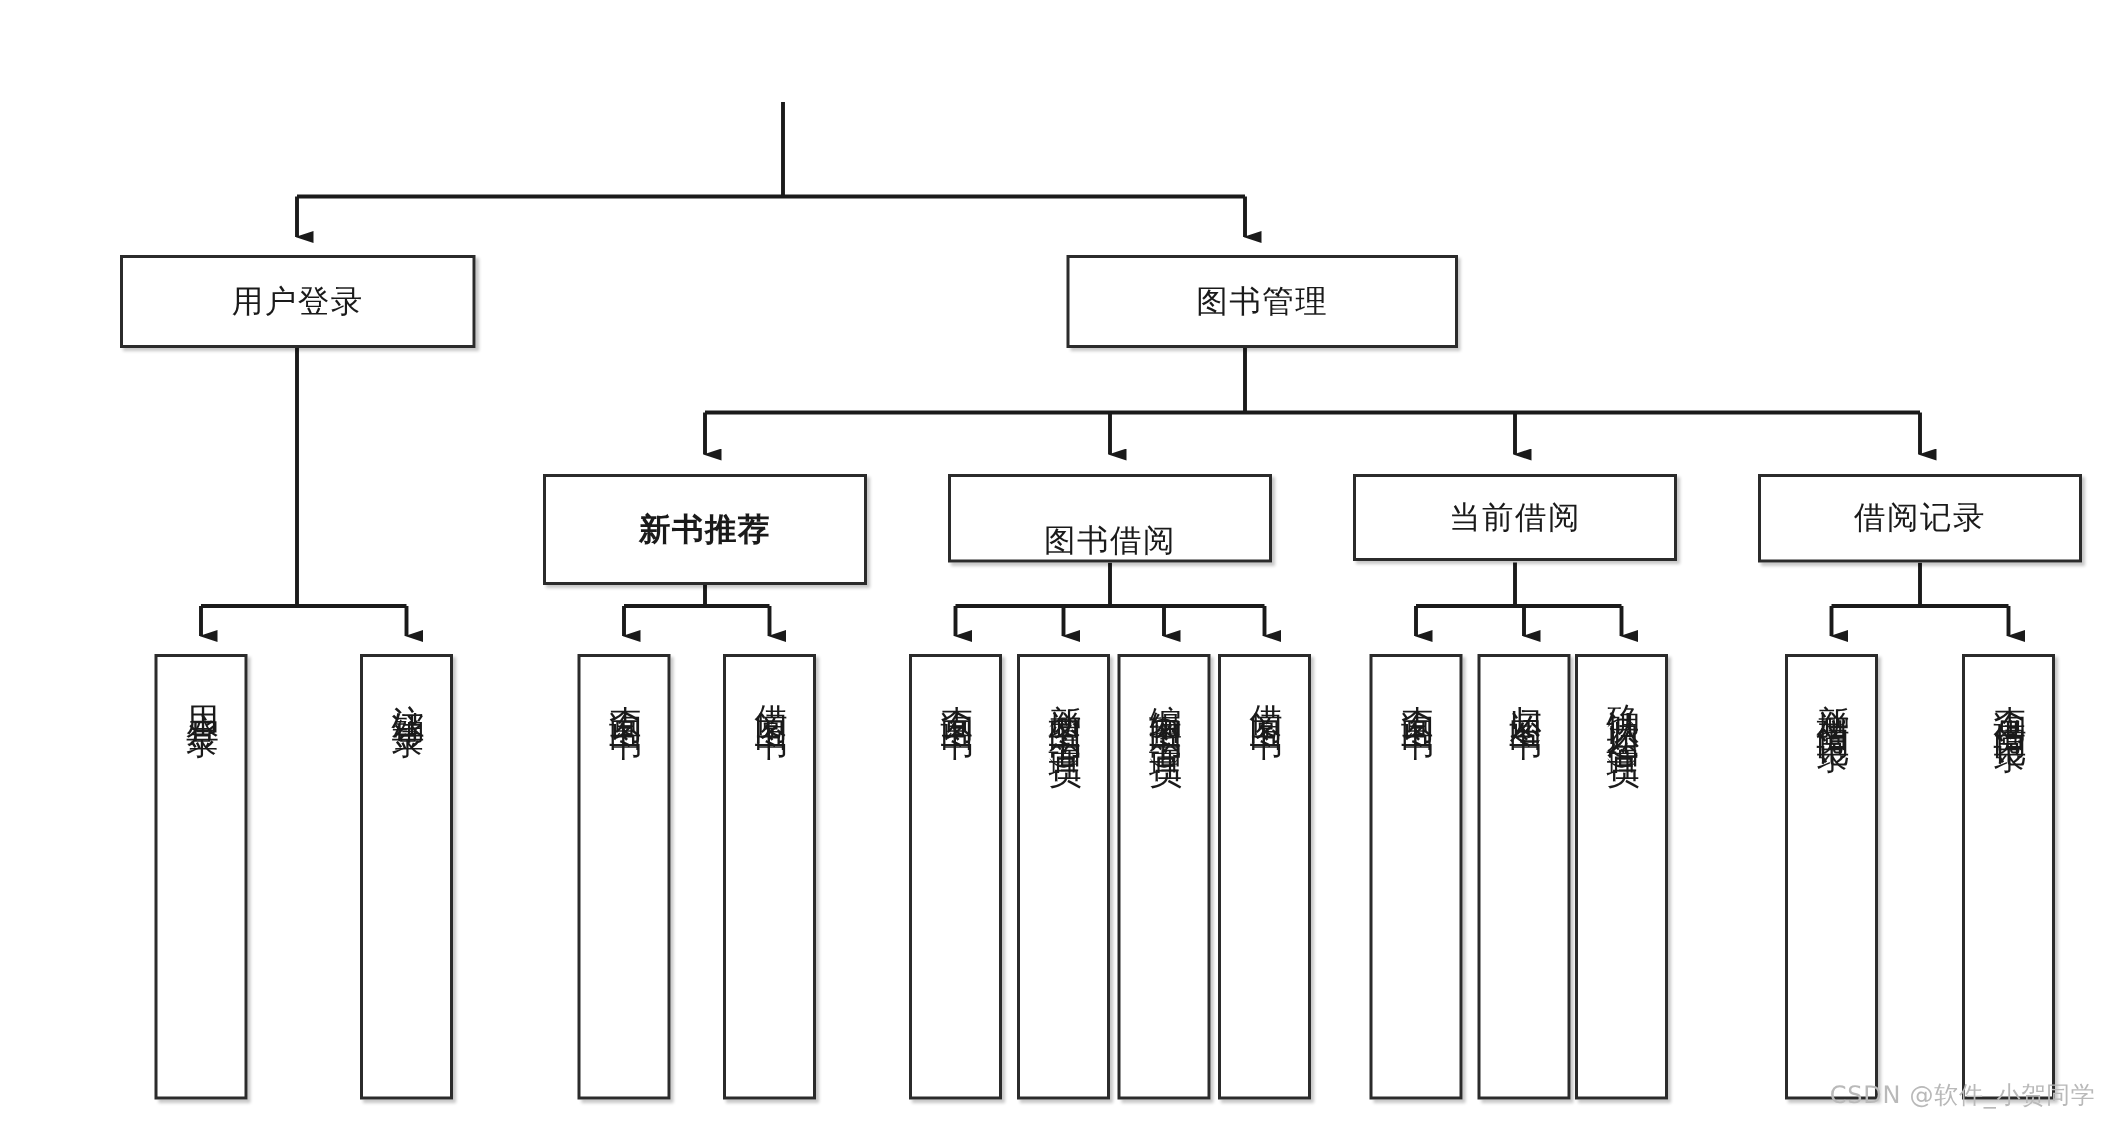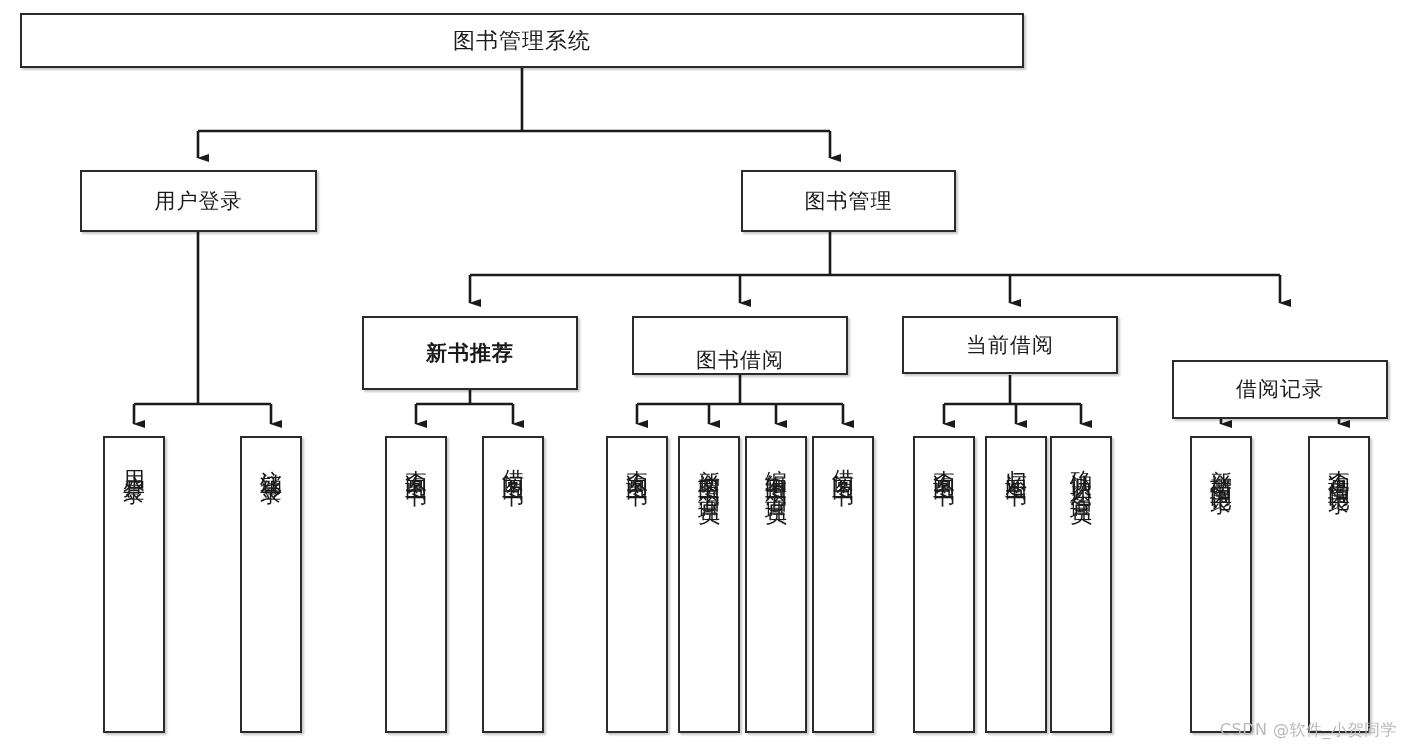--- a/index.html
+++ b/index.html
@@ -117,41 +117,38 @@
       <path d="M1016,404 L1016,424" marker-end="url(#arr)"></path>
       <path d="M1081,404 L1081,424" marker-end="url(#arr)"></path>
 
       <path d="M1280,375 L1280,404"></path>
       <path d="M1221,404 L1339,404"></path>
       <path d="M1221,404 L1221,424" marker-end="url(#arr)"></path>
       <path d="M1339,404 L1339,424" marker-end="url(#arr)"></path>
     </g>
   </svg>
 
-  <div class="node root" style="left:20px; top:13px; width:1004px; height:55px;">
-    <span class="label">图书管理系统</span>
-  </div>
 
   <div class="node" style="left:80px; top:170px; width:237px; height:62px;">
     <span class="label">用户登录</span>
   </div>
-  <div class="node" style="left:741px; top:170px; width:215px; height:62px;">
+  <div class="node" style="left:711px; top:170px; width:261px; height:62px;">
     <span class="label">图书管理</span>
   </div>
 
   <div class="node" style="left:362px; top:316px; width:216px; height:74px;font-weight:bold;">
     <span class="label">新书推荐</span>
   </div>
   <div class="node" style="left:632px; top:316px; width:216px; height:59px;align-items:flex-end;">
     <span class="label">图书借阅</span>
   </div>
   <div class="node" style="left:902px; top:316px; width:216px; height:58px;">
     <span class="label">当前借阅</span>
   </div>
-  <div class="node" style="left:1172px; top:316px; width:216px; height:59px;margin-top:44px;">
+  <div class="node" style="left:1172px; top:316px; width:216px; height:59px;">
     <span class="label">借阅记录</span>
   </div>
 
   <div class="node vert" style="left:103px; top:436px; width:62px; height:297px;">
     <span class="label">用户登录</span>
   </div>
   <div class="node vert" style="left:240px; top:436px; width:62px; height:297px;">
     <span class="label">注销登录</span>
   </div>
 

